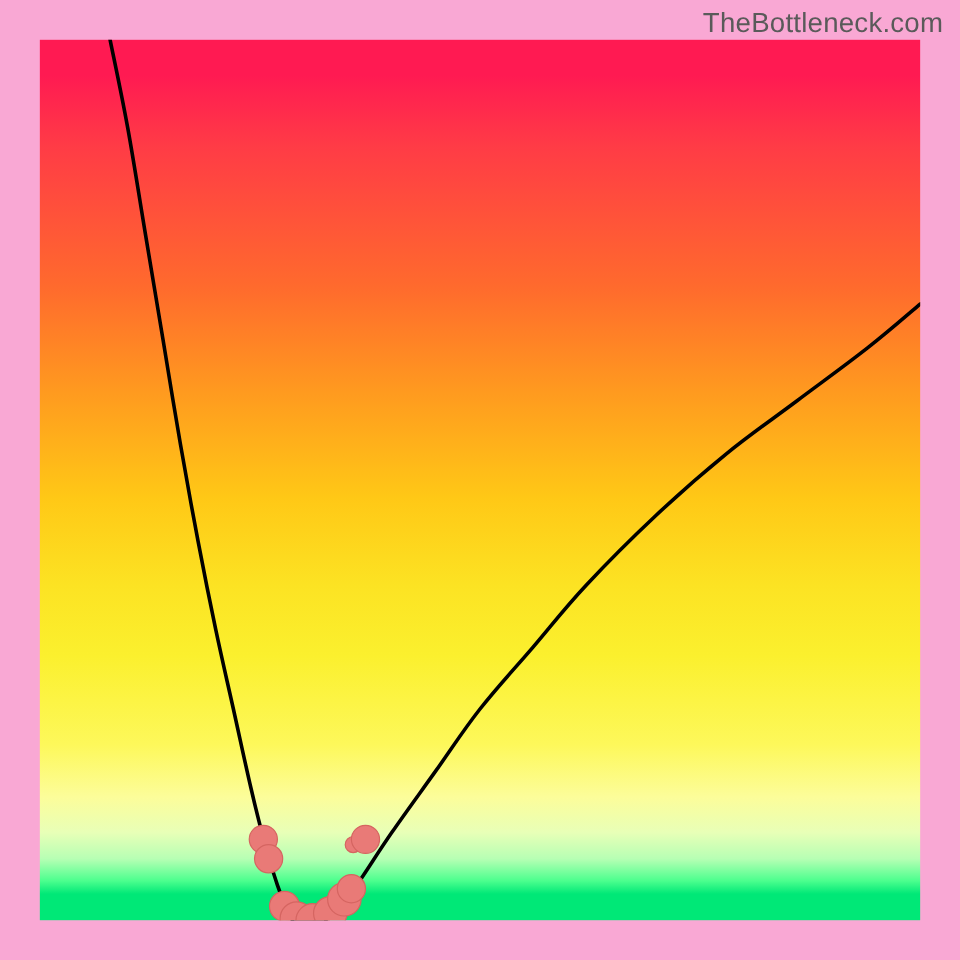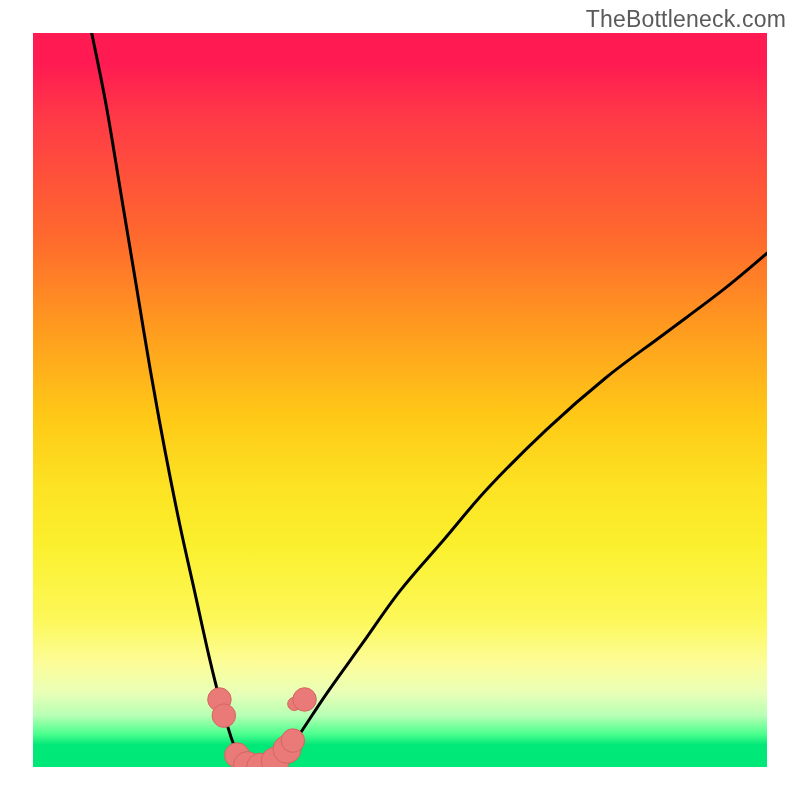--- a/index.html
+++ b/index.html
@@ -7,21 +7,21 @@
     padding: 0;
     width: 800px;
     height: 800px;
     overflow: hidden;
     background: #000;
     font-family: Arial, Helvetica, sans-serif;
   }
   .frame {
     position: absolute;
     inset: 0;
-    background: #ffffff;
+    background: #f9a8d4;
   }
   .plot {
     position: absolute;
     left: 33px;
     top: 33px;
     width: 734px;
     height: 734px;
     overflow: hidden;
   }
   .gradient {

